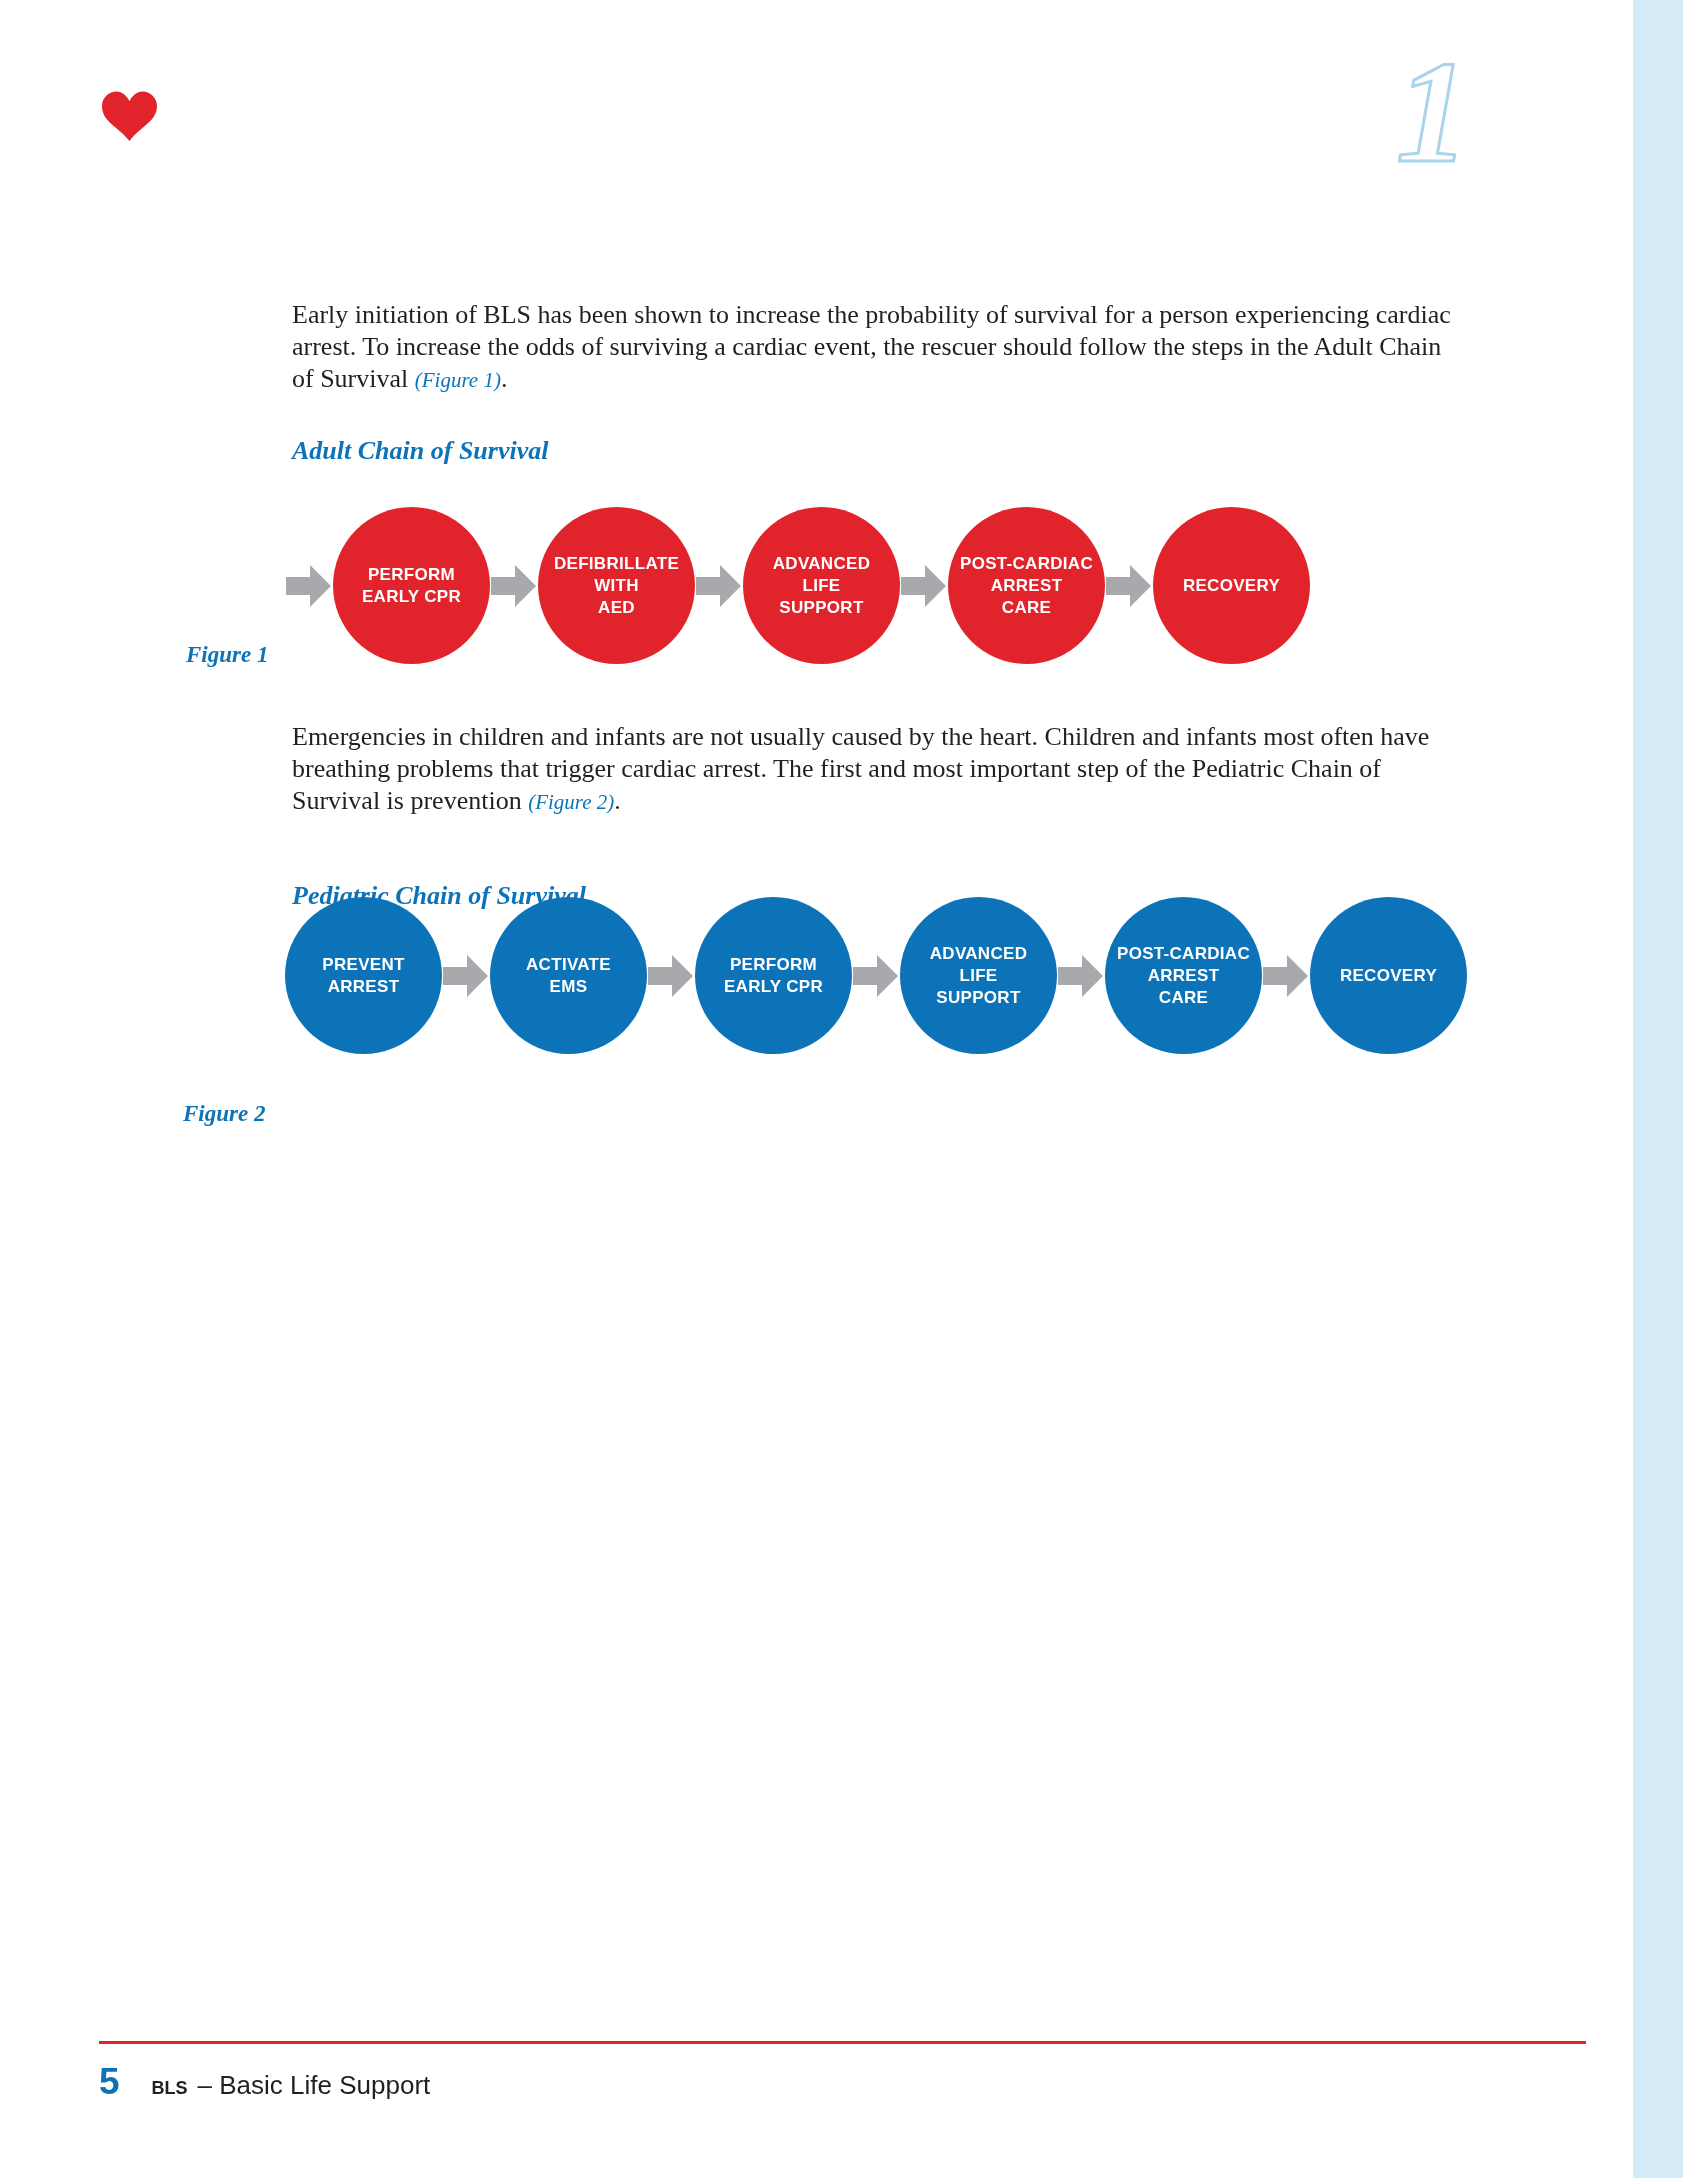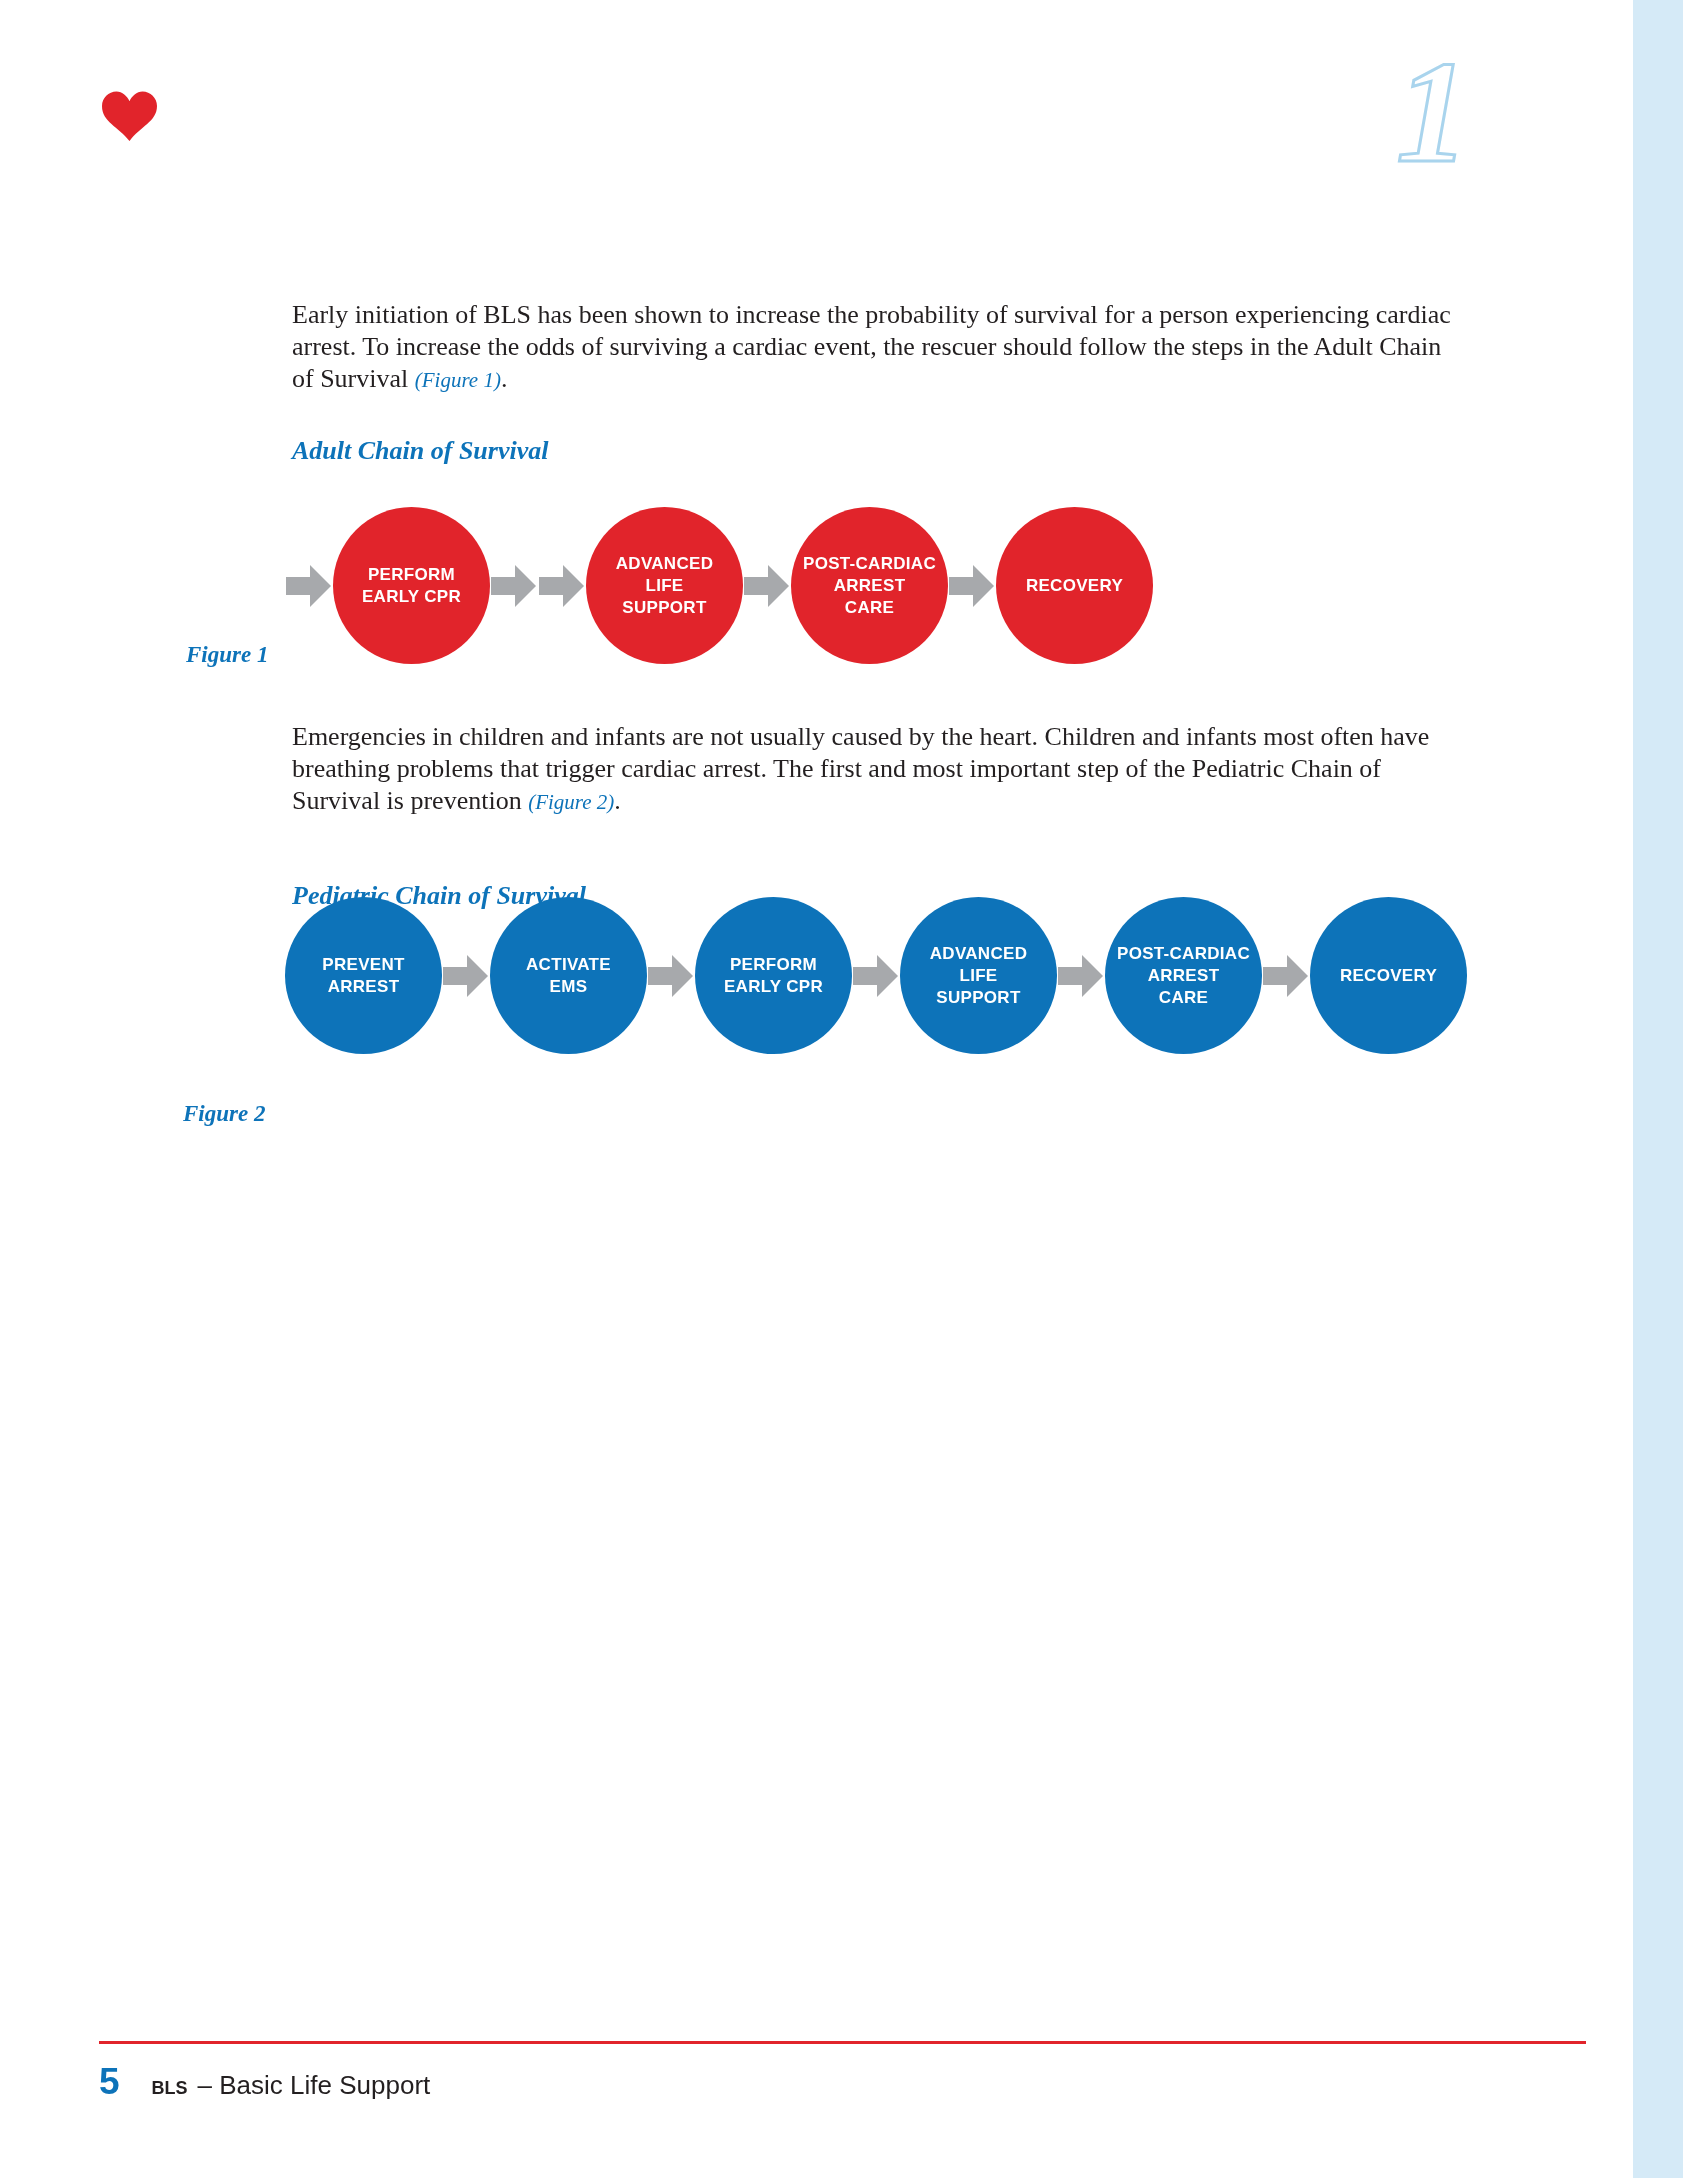--- a/index.html
+++ b/index.html
@@ -185,20 +185,25 @@
     <svg class="arrow" viewBox="0 0 46 44" width="46" height="44">
         <polygon points="0,13 24,13 24,1 45,22 24,43 24,31 0,31"></polygon>
       </svg>
     <div class="step">
         <span>PERFORM
 EARLY CPR</span>
       </div>
     <svg class="arrow" viewBox="0 0 46 44" width="46" height="44">
         <polygon points="0,13 24,13 24,1 45,22 24,43 24,31 0,31"></polygon>
       </svg>
+    <div class="step">
+        <span>DEFIBRILLATE
+WITH
+AED</span>
+      </div>
     <svg class="arrow" viewBox="0 0 46 44" width="46" height="44">
         <polygon points="0,13 24,13 24,1 45,22 24,43 24,31 0,31"></polygon>
       </svg>
     <div class="step">
         <span>ADVANCED
 LIFE
 SUPPORT</span>
       </div>
     <svg class="arrow" viewBox="0 0 46 44" width="46" height="44">
         <polygon points="0,13 24,13 24,1 45,22 24,43 24,31 0,31"></polygon>

